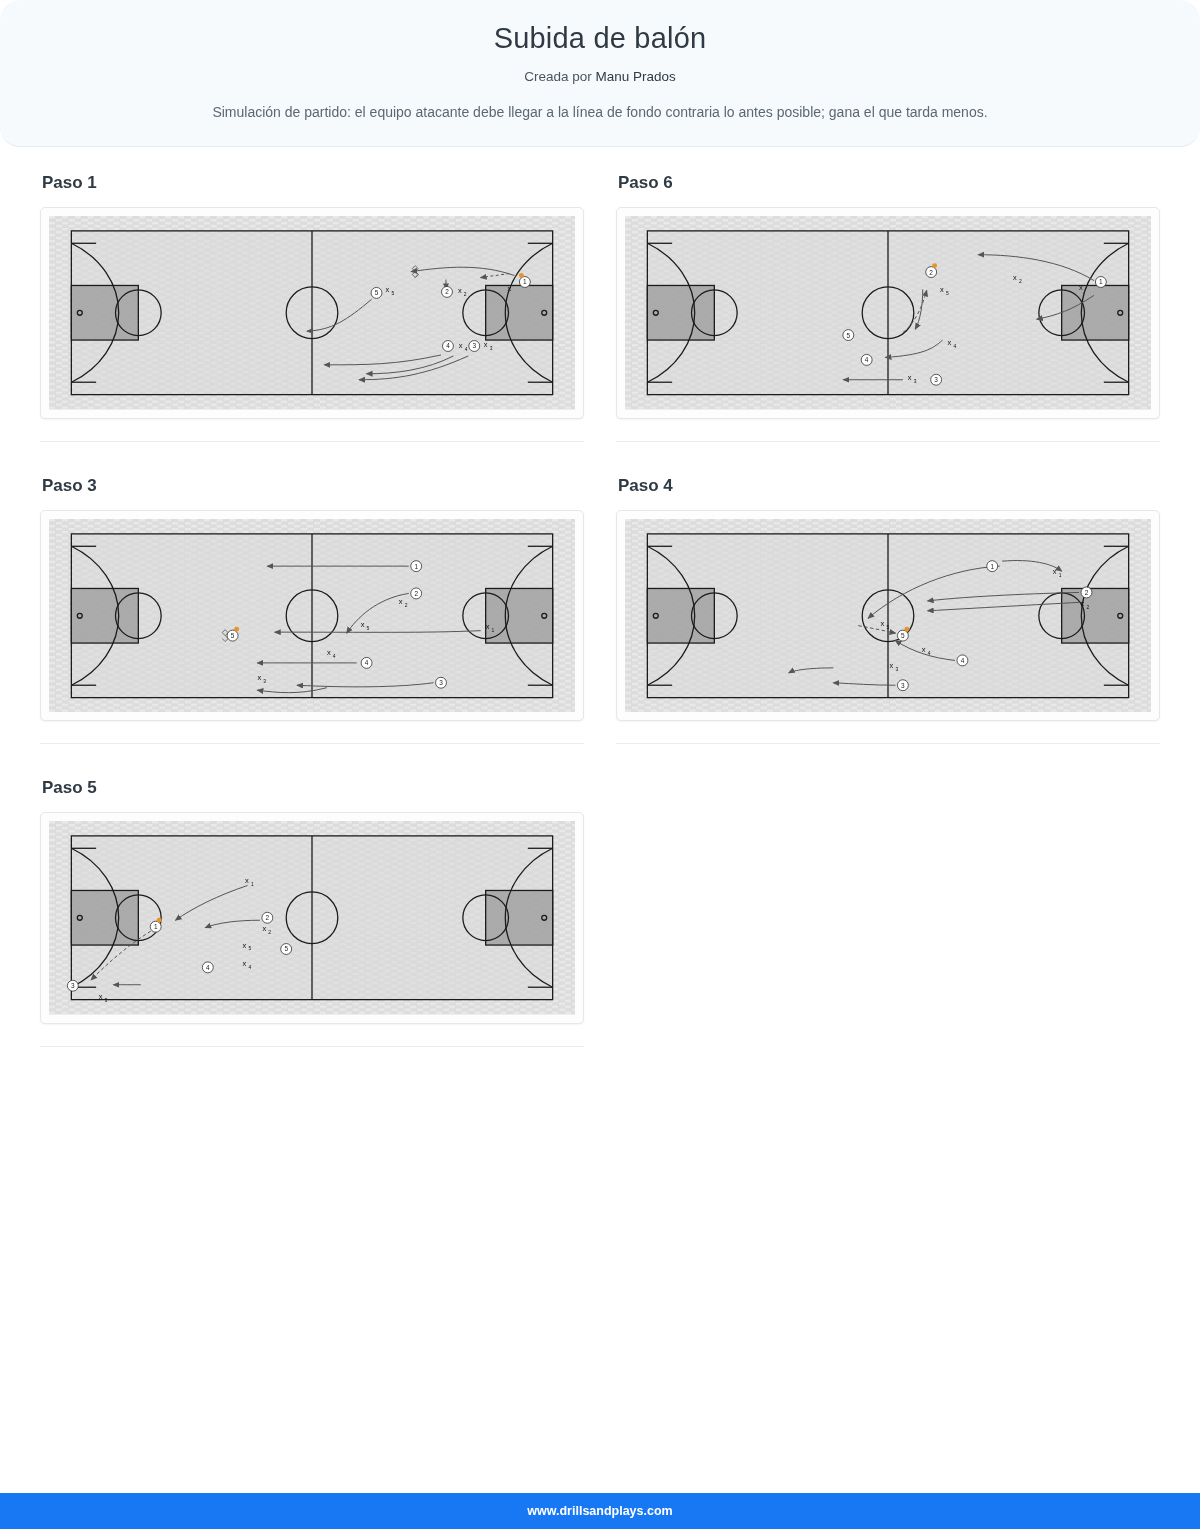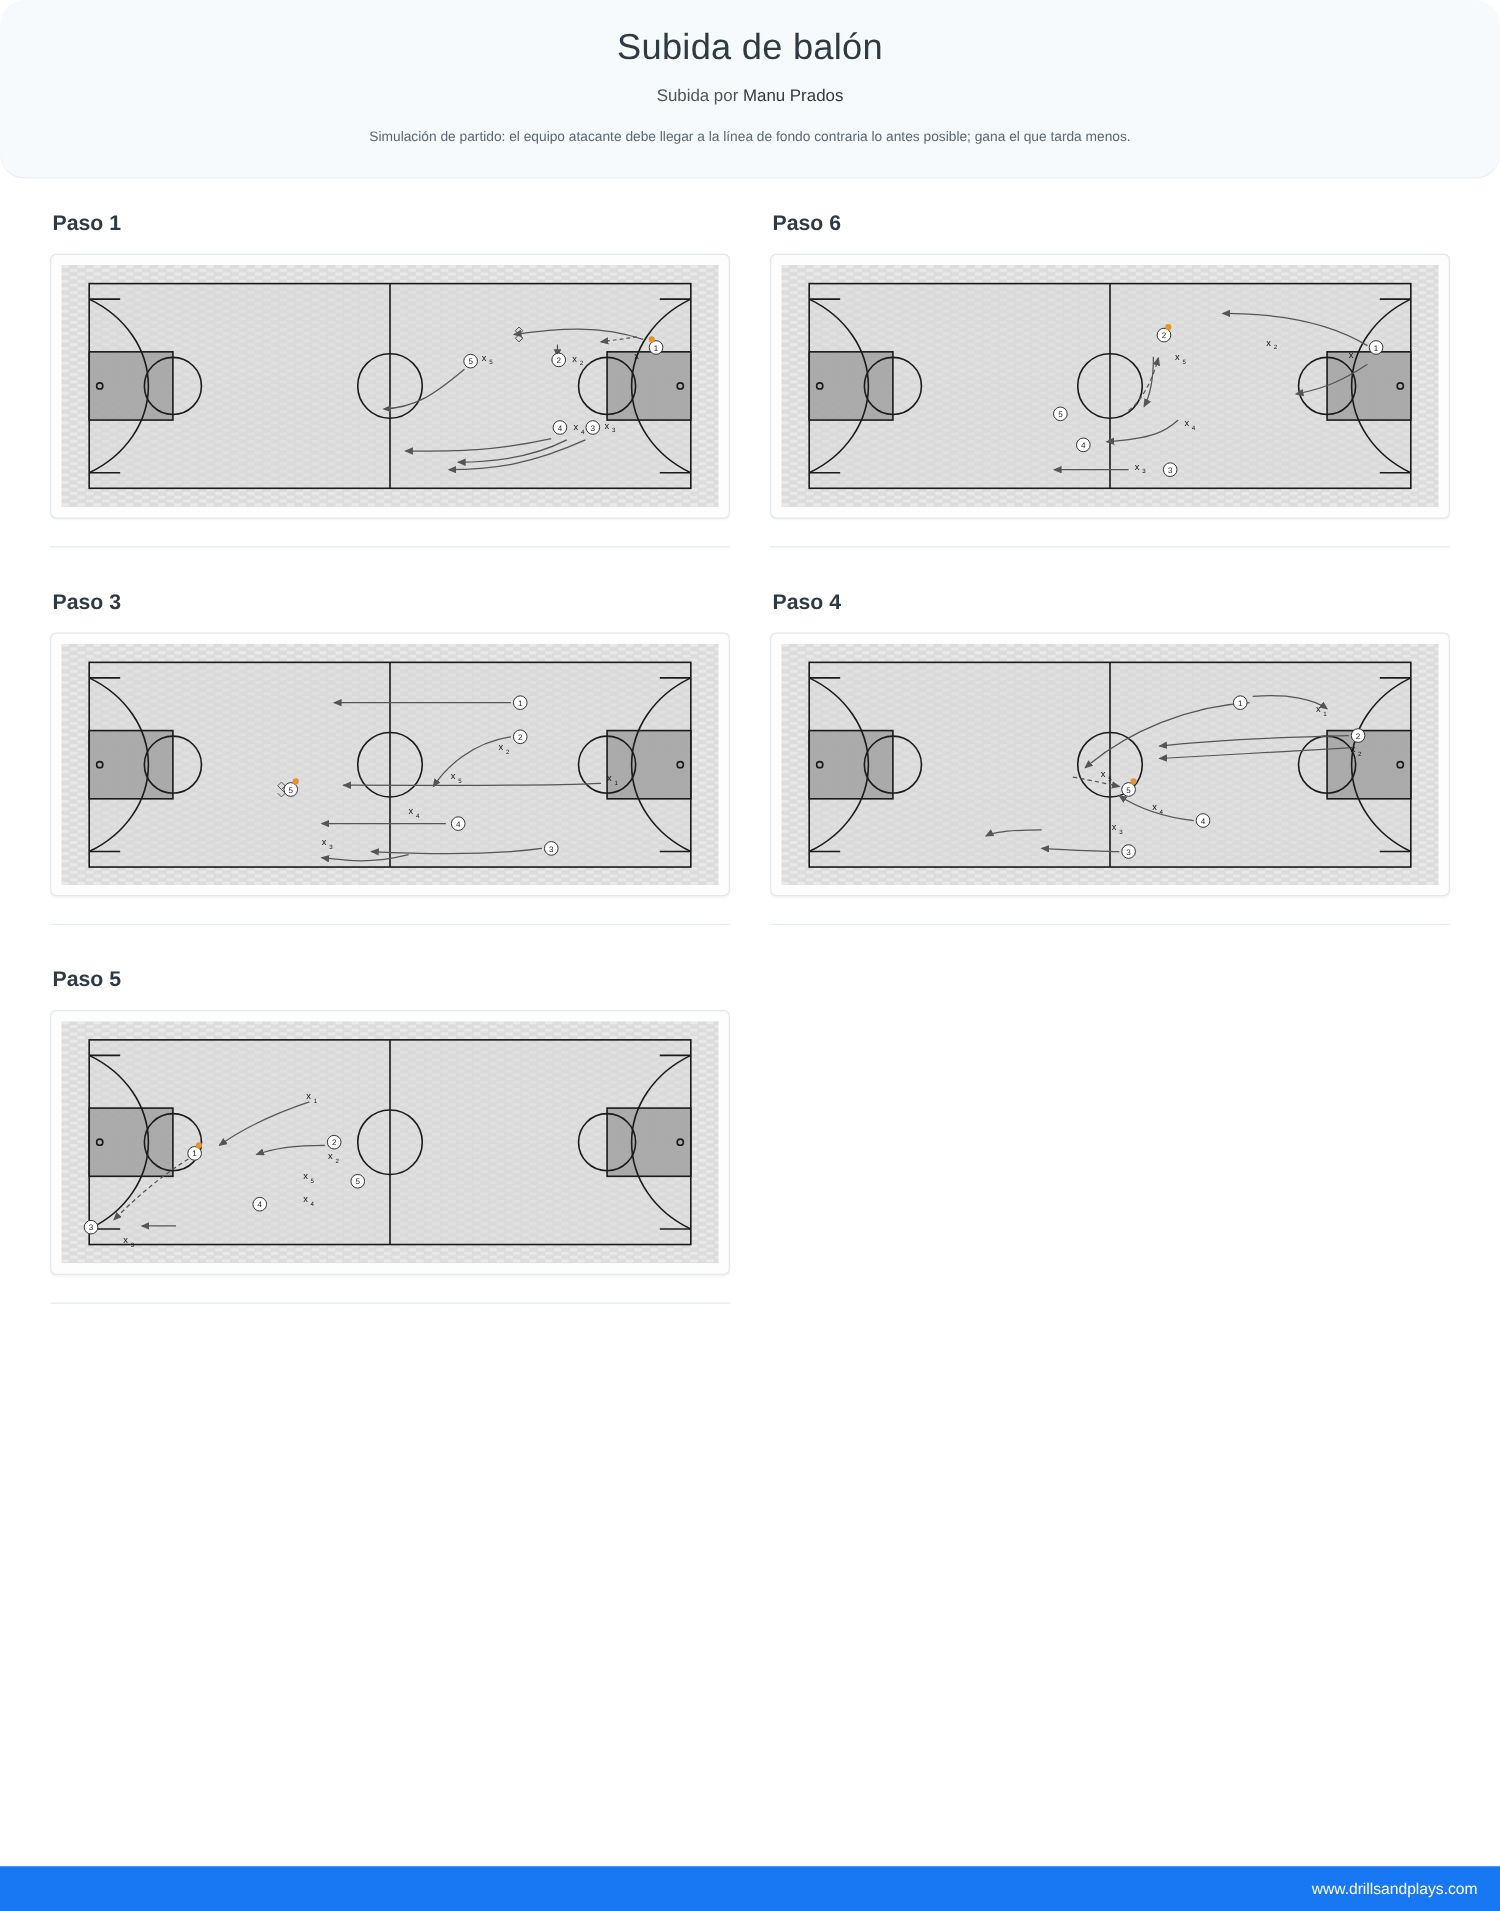--- a/index.html
+++ b/index.html
@@ -27,21 +27,21 @@
     letter-spacing: .2px;
   }
   .header .byline {
     margin: 0 0 20px 0;
     font-size: 13.5px;
     color: #4a5560;
   }
   .header .byline b { font-weight: 400; color: #2f3a44; }
   .header .desc {
     margin: 0;
-    font-size: 11px;
+    font-size: 14px;
     color: #5d6773;
   }
 
   
   .steps {
     padding: 26px 40px 10px 40px;
     display: flex;
     flex-wrap: wrap;
     justify-content: space-between;
   }
@@ -70,35 +70,35 @@
     border-bottom: 1px solid #e8edf1;
     margin-top: 22px;
   }
 
   
   .footer {
     position: absolute;
     left: 0; right: 0; bottom: 0;
     background: #1877f2;
     color: #fff;
-    text-align: right;
+    text-align: center;
     font-size: 12.5px;
-    font-weight: 400;
-    padding: 11px 18px;
+    font-weight: 700;
+    padding: 11px 7px;
   }
 </style>
 </head>
 <body>
 
 <div class="page">
 
   <div class="header">
     <h1>Subida de balón</h1>
     <p class="byline">
-      <span>Subida por </span><b>Manu Prados</b>
+      <span>Creada por </span><b>Manu Prados</b>
     </p>
     <p class="desc">Simulación de partido: el equipo atacante debe llegar a la línea de fondo contraria lo antes posible; gana el que tarda menos.</p>
   </div>
 
   <div class="steps">
 
     <div class="step">
       <div class="step-title">Paso 1</div>
       <div class="court-card">
         <svg viewBox="0 0 1060 390">

